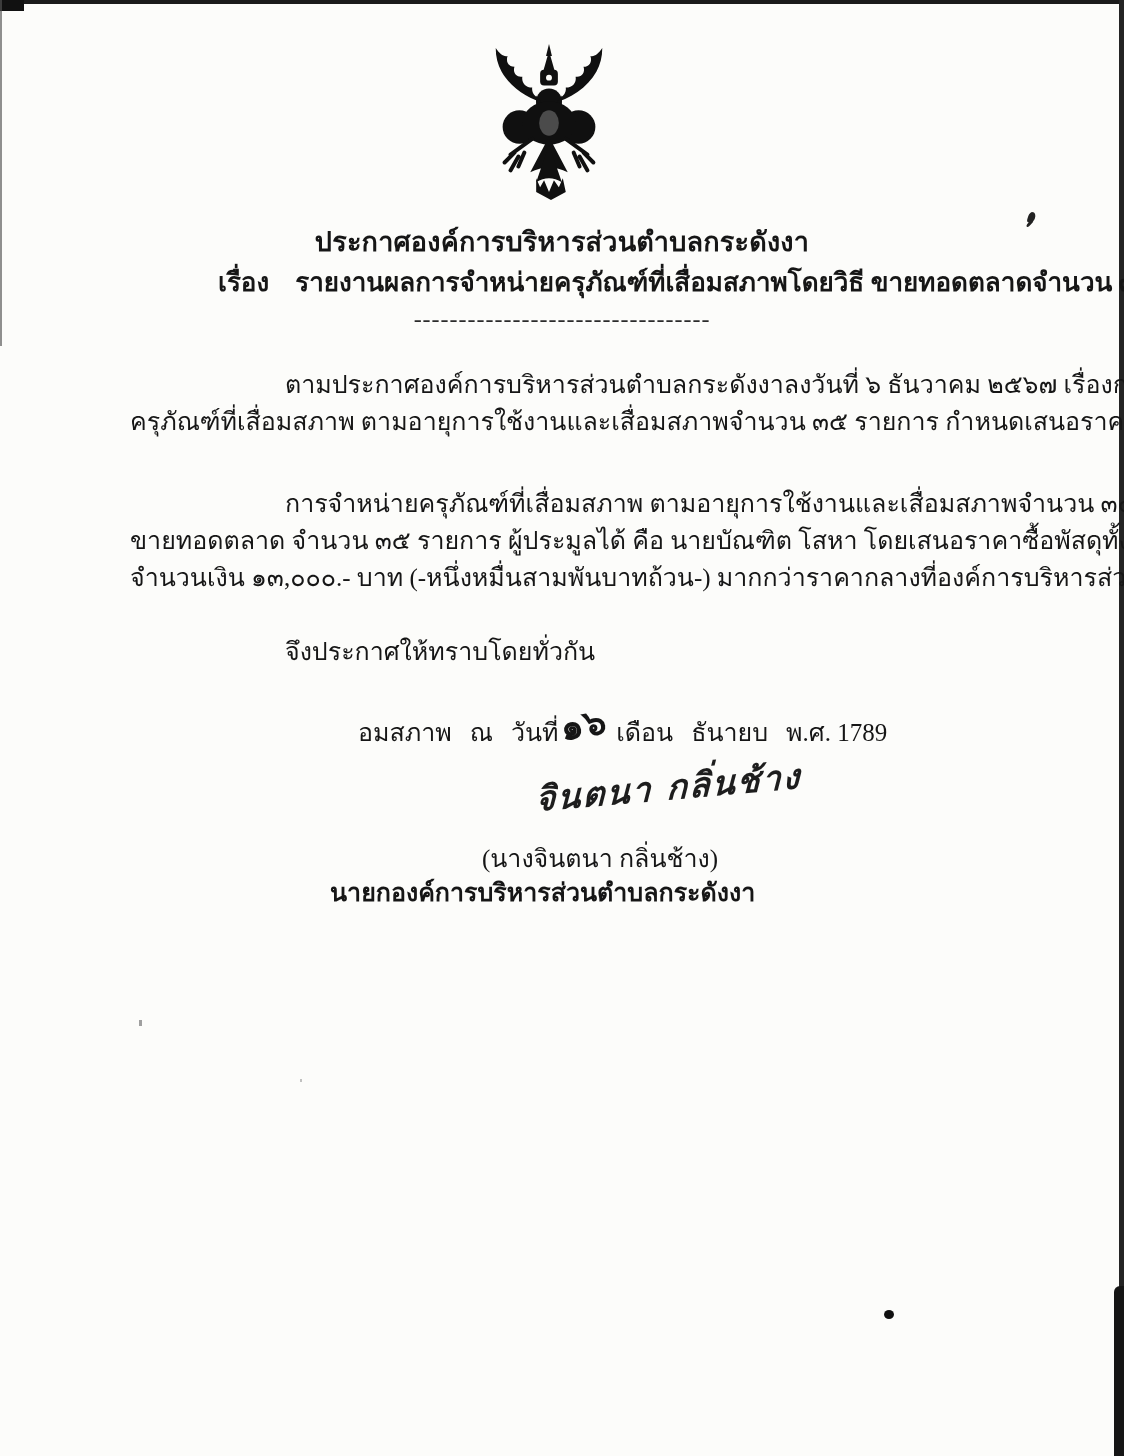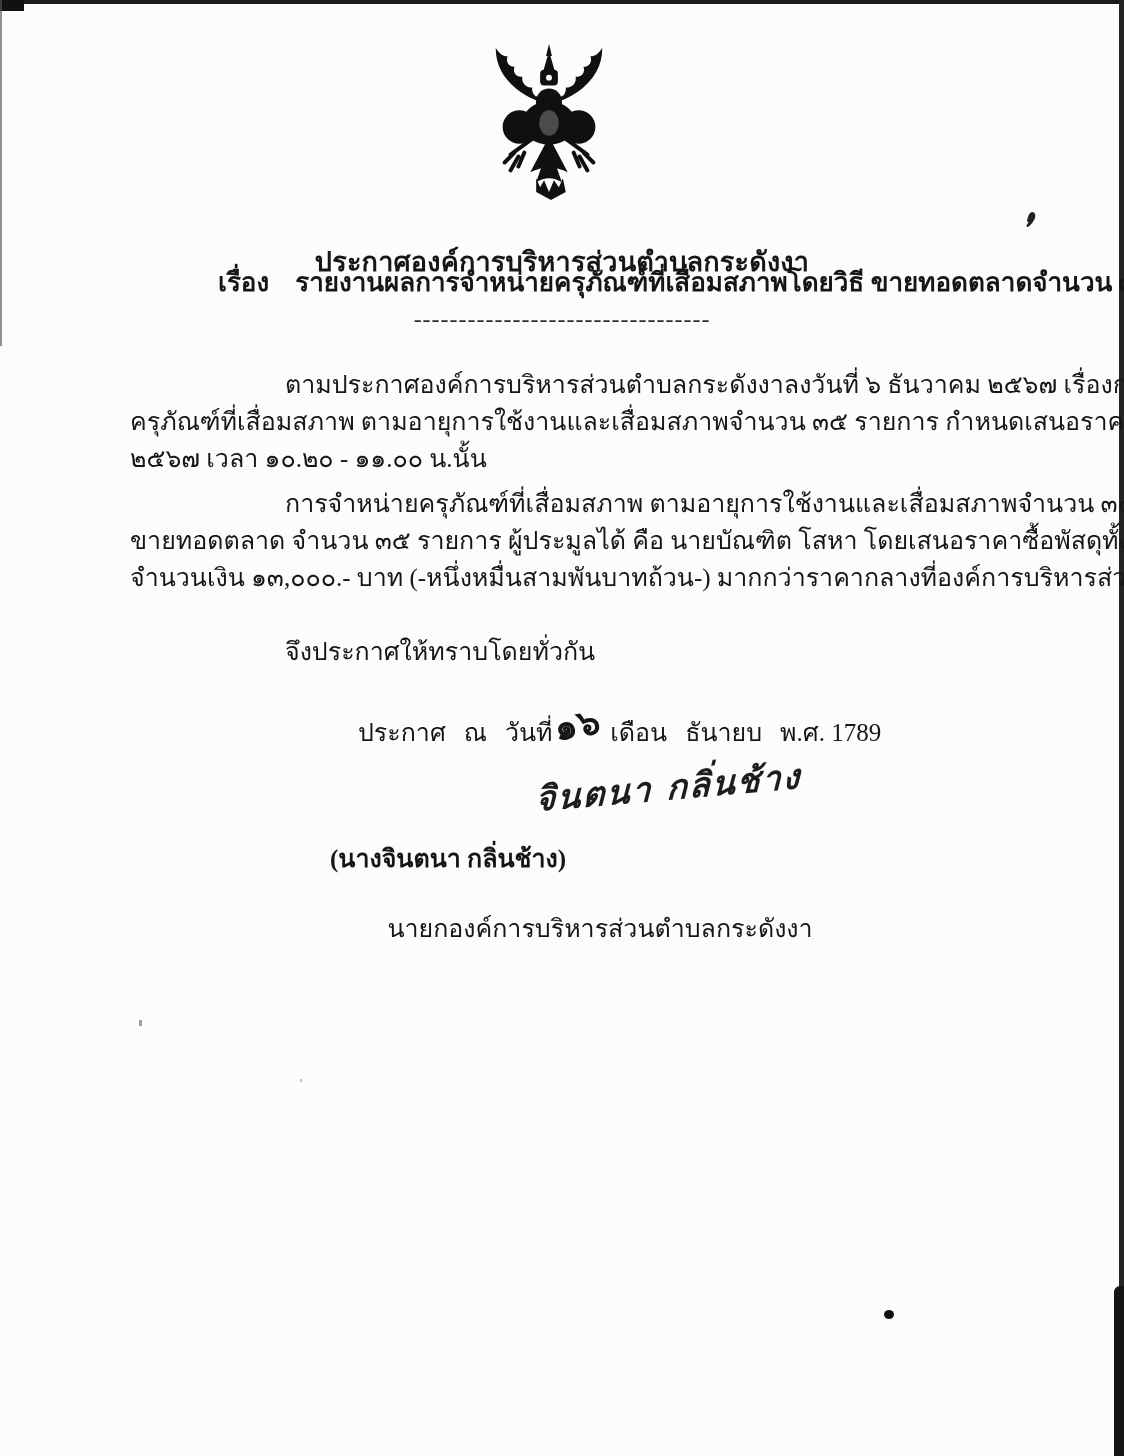--- a/index.html
+++ b/index.html
@@ -22,21 +22,21 @@
   .art-comma{position:absolute;left:1028px;top:212px;width:7px;height:11px;background:#222;border-radius:60% 60% 70% 30%;transform:rotate(18deg);}
   .art-comma:after{content:"";position:absolute;left:2px;top:8px;width:3px;height:8px;background:#222;border-radius:0 0 80% 80%;transform:rotate(24deg);}
   .art-speck1{position:absolute;left:139px;top:1020px;width:3px;height:6px;background:#777;opacity:.7;}
   .art-speck2{position:absolute;left:300px;top:1079px;width:2px;height:3px;background:#999;opacity:.6;}
   
   .emblem{position:absolute;left:475px;top:42px;width:148px;height:168px;}
   .emblem svg{width:100%;height:100%;}
   
   .title{
     position:absolute;top:220px;left:0;width:100%;
-    text-align:center;font-size:27px;font-weight:600;letter-spacing:.2px;margin-top:20px;
+    text-align:center;font-size:27px;font-weight:600;letter-spacing:.2px;
   }
   .subject{
     position:absolute;top:261px;left:218px;
     font-size:26px;font-weight:600;white-space:nowrap;
   }
   .subject .gap{display:inline-block;width:26px;}
   .separator{
     position:absolute;top:306px;left:0;width:100%;
     text-align:center;font-size:24px;letter-spacing:1px;color:#2a2a2a;
   }
@@ -62,25 +62,25 @@
   }
   .sign-script{
     position:absolute;top:762px;left:535px;width:230px;
     font-size:34px;font-weight:bold;font-style:italic;
     transform:rotate(-5deg) skewX(-6deg);
     letter-spacing:2px;white-space:nowrap;color:#1d1d1d;
     font-family:"DejaVu Sans",sans-serif;
   }
   .sign-name{
     position:absolute;top:838px;left:330px;width:540px;
-    text-align:left;font-size:25px;font-weight:700;
+    text-align:center;font-size:25px;font-weight:400;
   }
   .sign-pos{
     position:absolute;top:872px;left:330px;width:540px;
-    text-align:center;font-size:25px;font-weight:400;margin-top:36px;
+    text-align:left;font-size:25px;font-weight:700;
   }
 </style>
 </head>
 <body>
 
 <div class="page">
 
   <div class="art-top-line"></div>
   <div class="art-top-corner"></div>
   <div class="art-left-line"></div>
@@ -134,32 +134,31 @@
 
   <div class="subject">
     <span>เรื่อง</span><span class="gap"></span><span>รายงานผลการจำหน่ายครุภัณฑ์ที่เสื่อมสภาพโดยวิธี ขายทอดตลาดจำนวน ๓๕ รายการ</span>
   </div>
 
   <div class="separator">---------------------------------</div>
 
   <div class="bodytext p1">
     <div class="line indent">ตามประกาศองค์การบริหารส่วนตำบลกระดังงาลงวันที่ ๖ ธันวาคม ๒๕๖๗  เรื่องการจำหน่าย</div>
     <div class="line">ครุภัณฑ์ที่เสื่อมสภาพ ตามอายุการใช้งานและเสื่อมสภาพจำนวน ๓๕ รายการ กำหนดเสนอราคา ๑๖ ธันวาคม</div>
-    <div class="line">๒๕๖๗ เวลา ๑๐.๒๐ - ๑๑.๐๐ น.นั้น</div>
   </div>
 
   <div class="bodytext p2">
     <div class="line indent">การจำหน่ายครุภัณฑ์ที่เสื่อมสภาพ ตามอายุการใช้งานและเสื่อมสภาพจำนวน ๓๕ รายการโดยวิธี</div>
     <div class="line">ขายทอดตลาด จำนวน ๓๕ รายการ ผู้ประมูลได้ คือ นายบัณฑิต  โสหา โดยเสนอราคาซื้อพัสดุทั้งหมดเป็น</div>
     <div class="line">จำนวนเงิน ๑๓,๐๐๐.- บาท (-หนึ่งหมื่นสามพันบาทถ้วน-) มากกว่าราคากลางที่องค์การบริหารส่วนตำบล</div>
   </div>
 
   <div class="bodytext closing">จึงประกาศให้ทราบโดยทั่วกัน</div>
 
   <div class="dateline">
-    <span>ประกาศ</span><span class="word-gap"></span><span>ณ</span><span class="word-gap"></span><span>วันที่</span><span class="hand-day">๑๖</span><span>เดือน</span><span class="word-gap"></span><span>ธันายบ</span><span class="word-gap"></span><span>พ.ศ.</span> <span>1789</span>
+    <span>อมสภาพ</span><span class="word-gap"></span><span>ณ</span><span class="word-gap"></span><span>วันที่</span><span class="hand-day">๑๖</span><span>เดือน</span><span class="word-gap"></span><span>ธันายบ</span><span class="word-gap"></span><span>พ.ศ.</span> <span>1789</span>
   </div>
 
   <div class="sign-script">จินตนา  กลิ่นช้าง</div>
   <div class="sign-name">(นางจินตนา  กลิ่นช้าง)</div>
   <div class="sign-pos">นายกองค์การบริหารส่วนตำบลกระดังงา</div>
 
 </div>
 
 </body></html>

